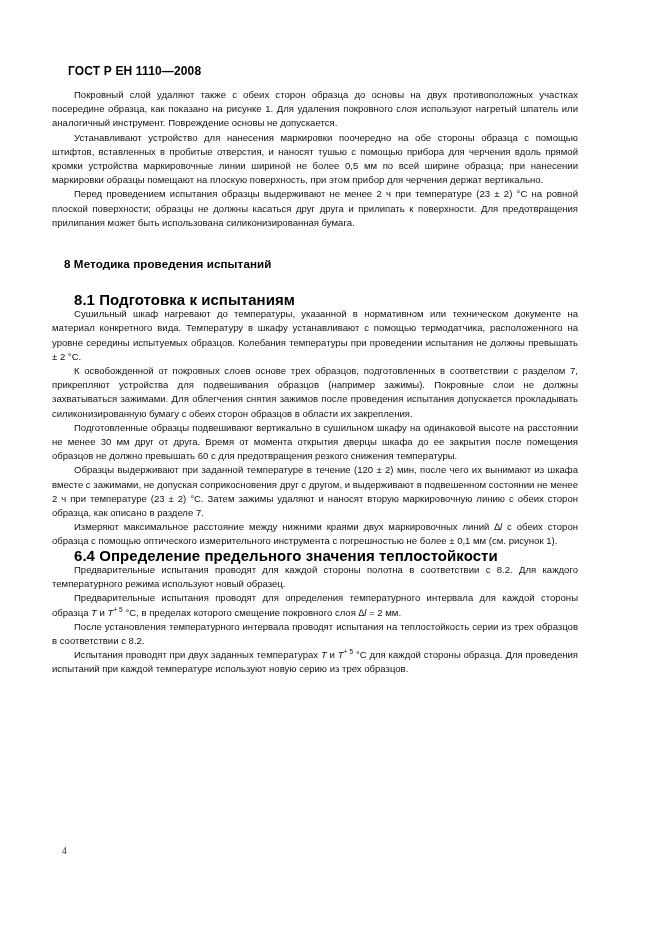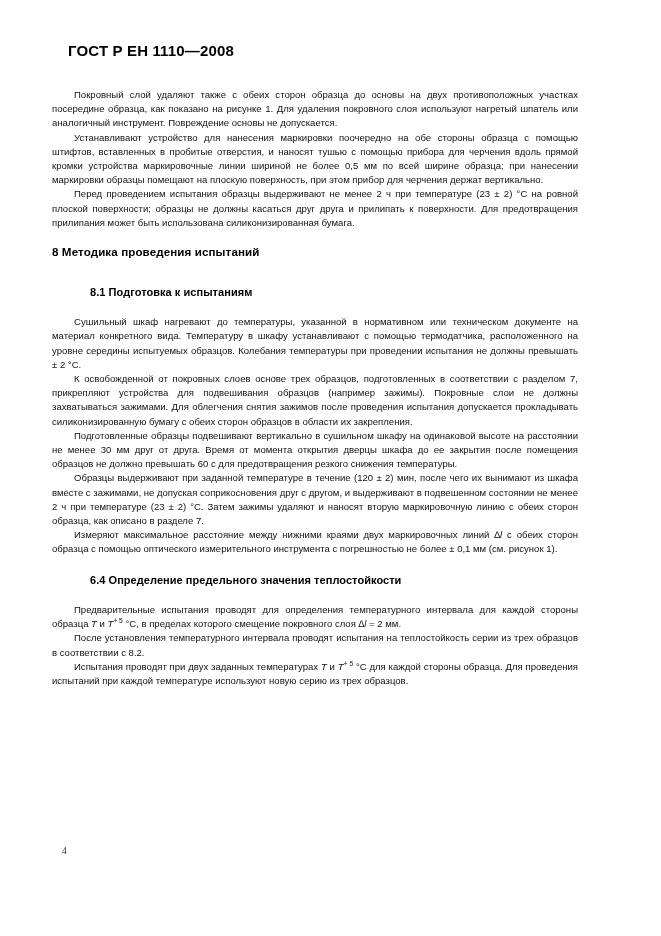--- a/index.html
+++ b/index.html
@@ -15,22 +15,22 @@
     position: relative;
     width: 661px;
     height: 936px;
     background: #ffffff;
     box-sizing: border-box;
     overflow: hidden;
   }
   .doc-header {
     position: absolute;
     left: 68px;
-    top: 42px;
-    font-size: 15px;
+    top: 64px;
+    font-size: 12px;
     font-weight: bold;
     letter-spacing: 0.15px;
     white-space: nowrap;
   }
   .content {
     position: absolute;
     left: 52px;
     top: 88px;
     width: 526px;
   }
@@ -42,29 +42,29 @@
     text-justify: inter-word;
     color: #111111;
     hyphens: manual;
   }
   p.indent {
     text-indent: 22px;
   }
   .gap-md { height: 9px; }
   .gap-lg { height: 14px; }
   h2.sec {
-    margin: 0;
+    margin: 12px;
     font-size: 11.6px;
     font-weight: bold;
     line-height: 16px;
     letter-spacing: 0.1px;
   }
   h3.subsec {
-    margin: 16px;
-    font-size: 11px;
+    margin: 0;
+    font-size: 15px;
     font-weight: bold;
     line-height: 14.2px;
     text-indent: 22px;
     letter-spacing: 0.05px;
   }
   .ital { font-style: italic; }
   sup {
     font-size: 6.6px;
     vertical-align: super;
     line-height: 0;
@@ -99,20 +99,21 @@
 
     <h3 class="subsec">8.1  Подготовка к испытаниям</h3>
     <p class="indent">Сушильный шкаф нагревают до температуры, указанной в нормативном или техническом документе на материал конкретного вида. Температуру в шкафу устанавливают с помощью термодатчика, расположенного на уровне середины испытуемых образцов. Колебания температуры при проведении испытания не должны превышать ± 2 °С.</p>
 
     <p class="indent">К освобожденной от покровных слоев основе трех образцов, подготовленных в соответствии с разделом 7, прикрепляют устройства для подвешивания образцов (например зажимы). Покровные слои не должны захватываться зажимами. Для облегчения снятия зажимов после проведения испытания допускается прокладывать силиконизированную бумагу с обеих сторон образцов в области их закрепления.</p>
     <p class="indent">Подготовленные образцы подвешивают вертикально в сушильном шкафу на одинаковой высоте на расстоянии не менее 30 мм друг от друга. Время от момента открытия дверцы шкафа до ее закрытия после помещения образцов не должно превышать 60 с для предотвращения резкого снижения температуры.</p>
     <p class="indent">Образцы выдерживают при заданной температуре в течение (120 ± 2) мин, после чего их вынимают из шкафа вместе с зажимами, не допуская соприкосновения друг с другом, и выдерживают в подвешенном состоянии не менее 2 ч при температуре (23 ± 2) °С. Затем зажимы удаляют и наносят вторую маркировочную линию с обеих сторон образца, как описано в разделе 7.</p>
     <p class="indent"><span>Измеряют максимальное расстояние между нижними краями двух маркировочных линий </span><span>∆</span><span class="ital">l</span><span> с обеих сторон образца с помощью оптического измерительного инструмента с погрешностью не более ± 0,1 мм (см. рисунок 1).</span></p>
 
     <h3 class="subsec">6.4  Определение предельного значения теплостойкости</h3>
+    <p class="indent">Предварительные испытания проводят для каждой стороны полотна в соответствии с 8.2. Для каждого температурного режима используют новый образец.</p>
     <p class="indent"><span>Предварительные испытания проводят для определения температурного интервала для каждой стороны образца </span><span class="ital">T</span><span> и </span><span class="ital">T</span><sup>+ 5</sup><span> °С, в пределах которого смещение покровного слоя </span><span class="ital">∆l</span><span> = 2 мм.</span></p>
     <p class="indent">После установления температурного интервала проводят испытания на теплостойкость серии из трех образцов в соответствии с 8.2.</p>
     <p class="indent"><span>Испытания проводят при двух заданных температурах </span><span class="ital">T</span><span> и </span><span class="ital">T</span><sup>+ 5</sup><span> °С для каждой стороны образца. Для проведения испытаний при каждой температуре используют новую серию из трех образцов.</span></p>
 
   </div>
 
   <div class="pagenum">4</div>
 
 </div>
 

